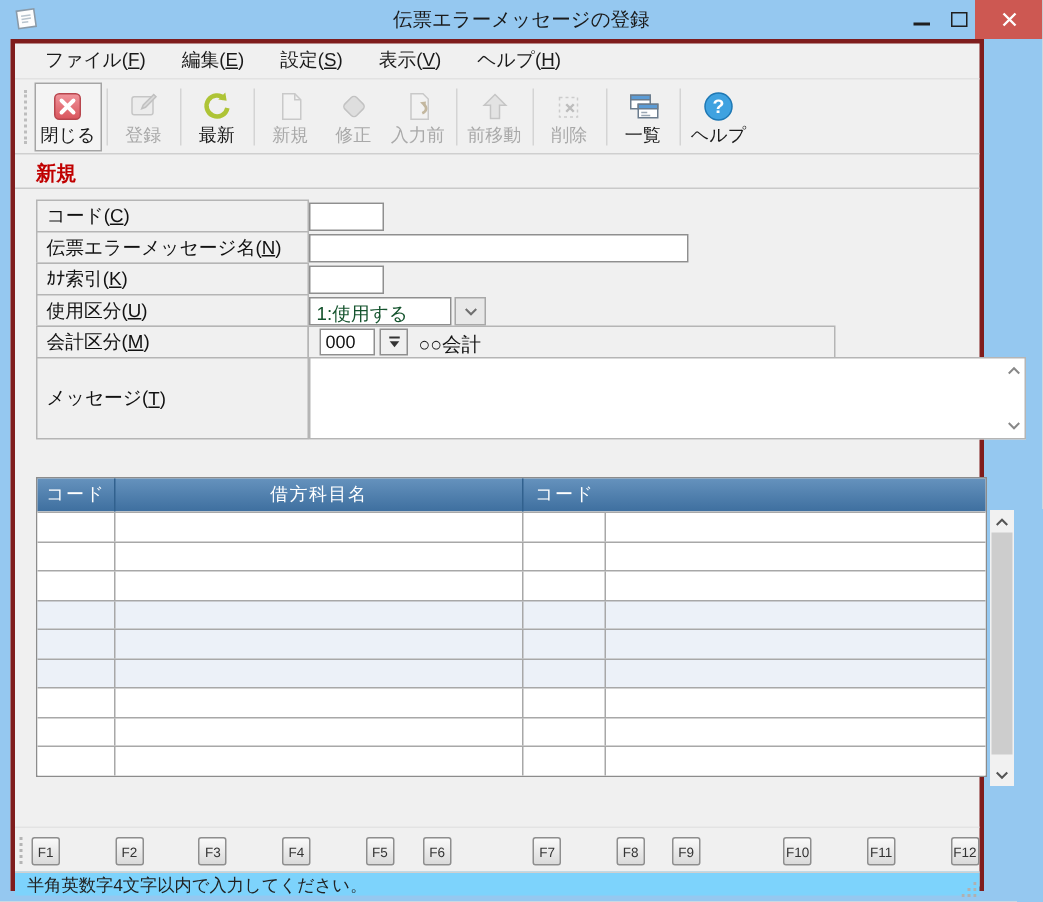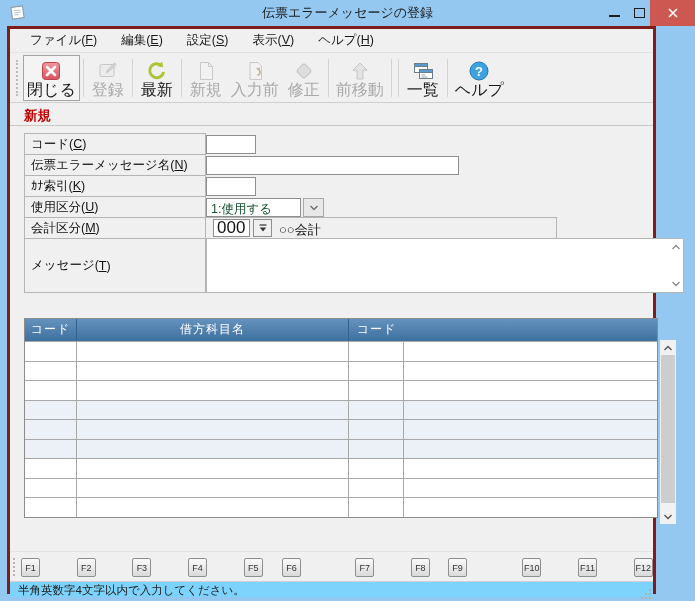--- a/index.html
+++ b/index.html
@@ -17,31 +17,31 @@
   .btn-close{position:absolute;left:650px;top:0;width:45px;height:26px;background:#cd5852;display:flex;align-items:center;justify-content:center;}
   
   .client{position:absolute;left:7px;top:26px;width:649px;height:568px;background:#f0f0f0;border:3px solid #7f1d1d;}
   
   .menubar{position:absolute;left:0;top:0;right:0;height:24px;display:flex;align-items:center;padding-left:8px;border-bottom:1px solid #e2e2e2;}
   .mitem{padding:4px 12px;font-size:12.5px;color:#1a1a1a;}
   
   .toolbar{position:absolute;left:0;top:24px;right:0;height:50px;display:flex;align-items:center;padding-left:5px;border-bottom:1px solid #cfcfcf;}
   .tgrip{width:3px;height:36px;border-left:2px dotted #bdbdbd;margin:0 4px 0 1px;}
   .tbtn{display:flex;flex-direction:column;align-items:center;justify-content:center;min-width:42px;height:46px;padding:1px 3px 0;background:transparent;border:1px solid transparent;gap:0;}
-  .tbtn .tb-lbl{font-size:16px;color:#1a1a1a;white-space:nowrap;line-height:14px;}
+  .tbtn .tb-lbl{font-size:12px;color:#1a1a1a;white-space:nowrap;line-height:14px;}
   .tbtn.disabled .tb-lbl{color:#a9a9a9;}
   .tbtn.focused{border-color:#a5a5a5;background:#f4f4f4;}
   .tb-ic{width:24px;height:24px;display:block;}
   .tsep{width:1px;height:38px;background:#d4d4d4;margin:0 3px;flex:0 0 auto;}
   
   .mode-strip{position:absolute;left:0;top:78px;right:0;height:19px;border-bottom:1px solid #c9c9c9;}
   .mode-label{position:absolute;left:14px;top:0;font-size:13.5px;font-weight:bold;color:#c00000;}
   
   .flabel{position:absolute;left:14px;width:182px;border:1px solid #b5b5b5;background:#f0f0f0;display:flex;align-items:center;padding-left:6px;font-size:12.5px;color:#111;}
-  .inp{position:absolute;background:#fff;border:1px solid #8f8f8f;height:19px;font-size:17px;padding:1px 3px;color:#111;}
+  .inp{position:absolute;background:#fff;border:1px solid #8f8f8f;height:19px;font-size:12px;padding:1px 3px;color:#111;}
   .combo-box{position:absolute;left:196px;top:169px;width:95px;height:19px;background:#fff;border:1px solid #8f8f8f;font-size:12.5px;padding:2px 0 0 4px;color:#14532d;}
   .combo-btn{position:absolute;left:293px;top:169px;width:21px;height:19px;background:#e8e8e8;border:1px solid #a8a8a8;padding:0;display:flex;align-items:center;justify-content:center;}
   .acc-cell{position:absolute;left:195px;top:188px;width:352px;height:22px;border:1px solid #b5b5b5;}
   .acc-inp{left:7px;top:1px;width:37px;height:18px;}
   .dd-btn{position:absolute;left:47px;top:1px;width:19px;height:18px;background:#f0f0f0;border:1px solid #8f8f8f;padding:0;display:flex;align-items:center;justify-content:center;}
   .acc-name{position:absolute;left:73px;top:3px;font-size:13px;color:#111;}
   .msg{position:absolute;left:196px;top:209px;width:478px;height:55px;background:#fff;border:1px solid #b5b5b5;resize:none;outline:none;font-size:12.5px;padding:2px 16px 2px 4px;}
   .msg-chev{position:absolute;left:660px;width:12px;height:9px;display:flex;align-items:center;justify-content:center;}
   
   .grid{position:absolute;left:14px;top:289px;width:634px;border:1px solid #8c8c8c;background:#fff;}
@@ -153,49 +153,58 @@
               <path d="M6.5 3.5h8l4 4v13h-12z" fill="#f2f2f2" stroke="#c9c9c9"></path>
               <path d="M14.5 3.5v4h4" fill="none" stroke="#c9c9c9"></path>
             </svg>
         </span>
         <span class="tb-lbl">新規</span>
       </button>
 
       <button class="tbtn disabled">
         <span class="tb-ic">
           <svg width="24" height="24" viewBox="0 0 24 24">
+              <rect x="6.5" y="6.5" width="11" height="11" rx="2.5" transform="rotate(45 12 12)" fill="#dedede" stroke="#c2c2c2"></rect>
+            </svg>
+        </span>
+        <span class="tb-lbl">修正</span>
+      </button>
+
+      <button class="tbtn disabled">
+        <span class="tb-ic">
+          <svg width="24" height="24" viewBox="0 0 24 24">
               <path d="M7 3.5h8l3.5 3.5v13.5H7z" fill="#f2f2f2" stroke="#c9c9c9"></path>
               <path d="M14.5 16.5c3-1.2 3.4-3.8 1.2-5.8" stroke="#c3b79f" fill="none" stroke-width="1.8"></path>
               <path d="M13 9.2l4-.6-.6 4z" fill="#c3b79f"></path>
             </svg>
         </span>
         <span class="tb-lbl">入力前</span>
       </button>
-
-      <button class="tbtn disabled">
-        <span class="tb-ic">
-          <svg width="24" height="24" viewBox="0 0 24 24">
-              <rect x="6.5" y="6.5" width="11" height="11" rx="2.5" transform="rotate(45 12 12)" fill="#dedede" stroke="#c2c2c2"></rect>
-            </svg>
-        </span>
-        <span class="tb-lbl">修正</span>
-      </button>
       <div class="tsep"></div>
 
       <button class="tbtn disabled">
         <span class="tb-ic">
           <svg width="24" height="24" viewBox="0 0 24 24">
               <path d="M12 4l7.2 7.2h-4.2V20H9V11.2H4.8z" fill="#e3e3e3" stroke="#c5c5c5"></path>
             </svg>
         </span>
         <span class="tb-lbl">前移動</span>
       </button>
 
       <div class="tsep"></div>
 
+      <button class="tbtn disabled">
+        <span class="tb-ic">
+          <svg width="24" height="24" viewBox="0 0 24 24">
+              <rect x="5" y="6" width="12" height="13" fill="none" stroke="#cccccc" stroke-dasharray="2 2"></rect>
+              <path d="M9.5 10.5l5 5m0-5l-5 5" stroke="#bdbdbd" stroke-width="1.6"></path>
+            </svg>
+        </span>
+        <span class="tb-lbl">削除</span>
+      </button>
       <div class="tsep"></div>
 
       <button class="tbtn">
         <span class="tb-ic">
           <svg width="24" height="24" viewBox="0 0 24 24">
               <rect x="3.5" y="4.5" width="13" height="9" fill="#fff" stroke="#6b7c8d"></rect>
               <rect x="3.5" y="4.5" width="13" height="3" fill="#5b9bd5" stroke="#6b7c8d"></rect>
               <rect x="8.5" y="10.5" width="13" height="9" fill="#fff" stroke="#6b7c8d"></rect>
               <rect x="8.5" y="10.5" width="13" height="3" fill="#5b9bd5" stroke="#6b7c8d"></rect>
               <path d="M10.5 16h4M10.5 18h6" stroke="#9aa7b4"></path>

